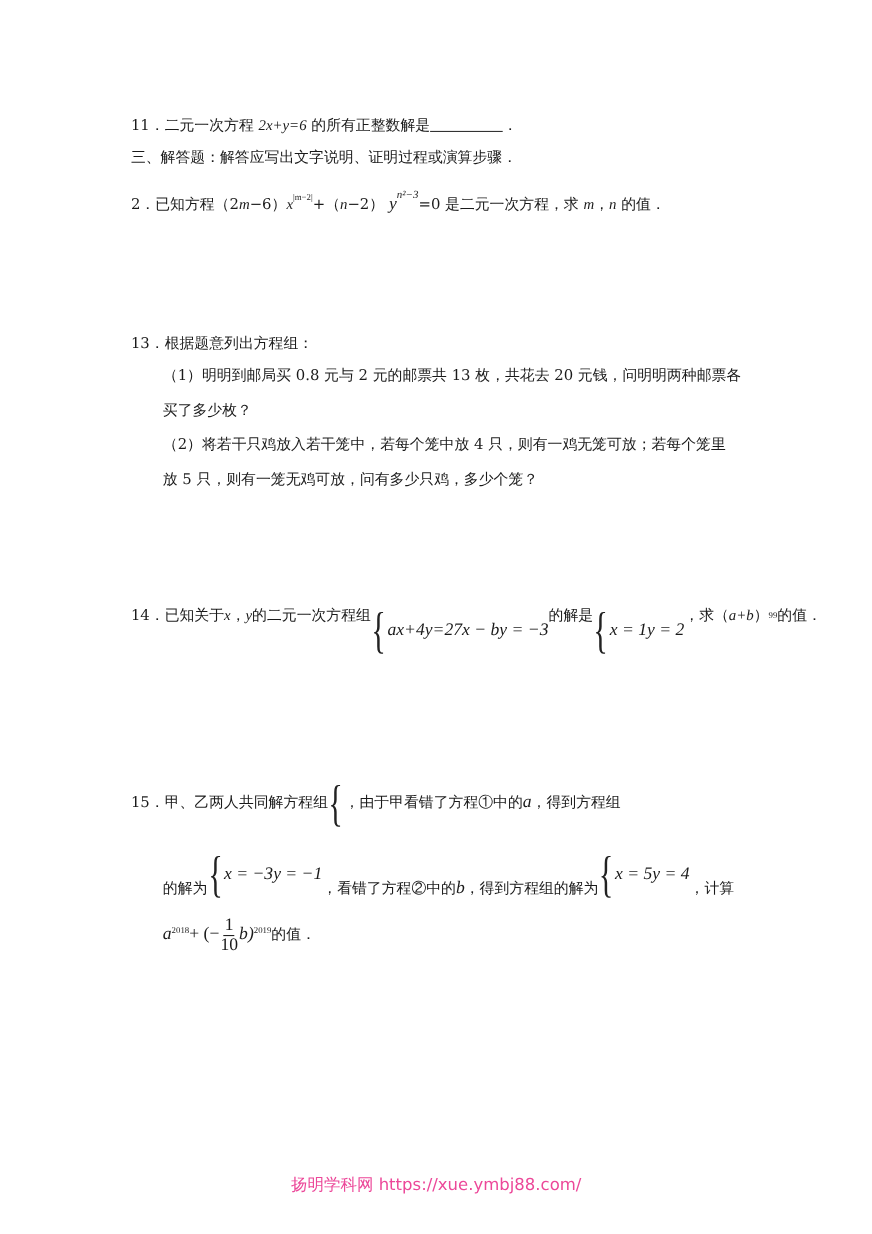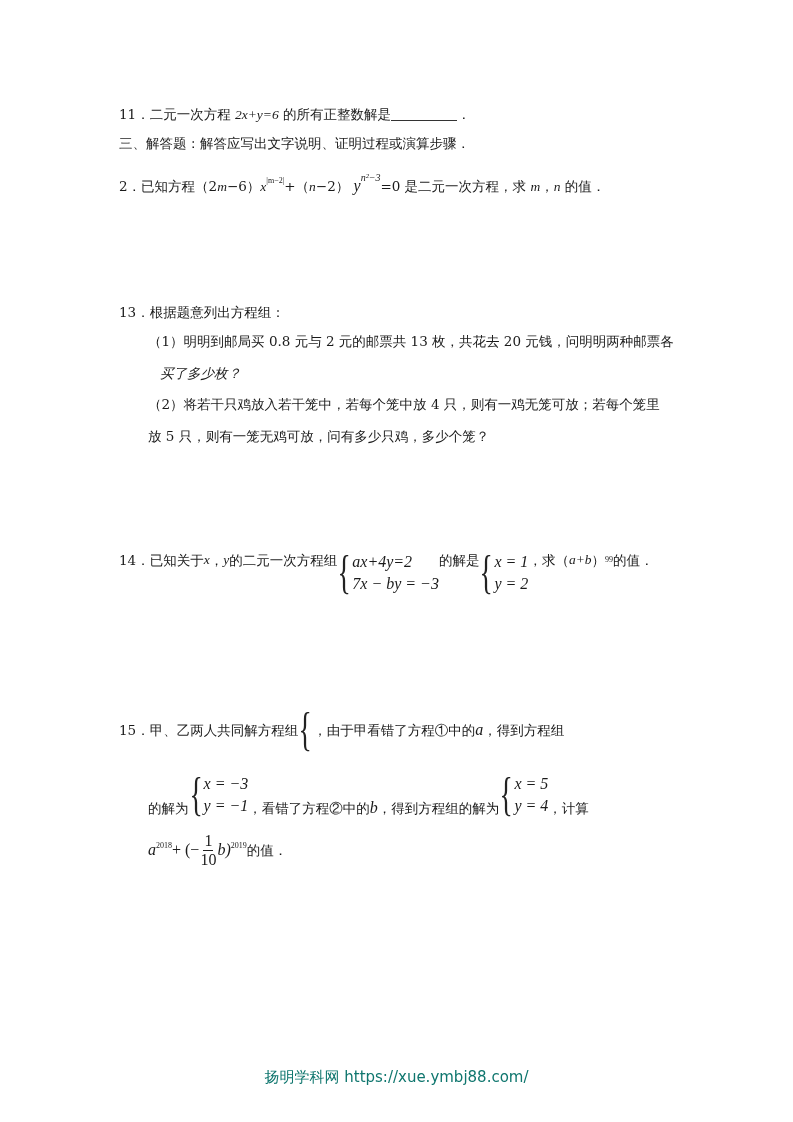--- a/index.html
+++ b/index.html
@@ -6,44 +6,44 @@
   body { width: 793px; height: 1122px; position: relative; overflow: hidden;
          font-family: "DejaVu Serif", "Liberation Serif", serif; color: #1a1a1a; font-size: 13.5px; }
   .line { position: absolute; white-space: nowrap; line-height: 20px; }
   .it { font-style: italic; font-family: "Liberation Serif", serif; }
   .math { font-family: "Liberation Serif", serif; font-size: 16px; }
   .sup { font-size: 8px; vertical-align: 8px; font-family: "Liberation Serif", serif; }
   .sup-lg { font-size: 10px; vertical-align: 10px; font-family: "Liberation Serif", serif; font-style: italic; }
   .blank { display: inline-block; width: 66px; border-bottom: 1px solid #333; height: 14px; vertical-align: -2px; }
   .sys { display: inline-flex; align-items: center; vertical-align: middle; }
   .brace { font-family: "Liberation Serif", serif; font-size: 46px; line-height: 46px; transform: scaleX(0.6); margin: 0 -3px 0 -4px; color: #222; }
-  .rows { display: inline-flex; flex-direction: column; font-family: "Liberation Serif", serif; font-size: 16px; line-height: 22px; }
+  .rows { display: inline-flex; font-family: "Liberation Serif", serif; font-size: 16px; line-height: 22px; }
   .frac { display: inline-flex; flex-direction: column; align-items: center; vertical-align: middle; font-family: "Liberation Serif", serif; font-size: 16px; line-height: 18px; margin: 0 1px; }
   .frac .num { border-bottom: 1px solid #222; padding: 0 1px; }
   .footer { position: absolute; left: 0; width: 793px; top: 1068px; text-align: center;
-            font-family: "DejaVu Sans", sans-serif; font-size: 15px; color: #0f766e; }
+            font-family: "DejaVu Sans", sans-serif; font-size: 15px; color: #ec4899; }
 </style>
 </head>
 <body>
 
 <div class="line" style="left:119px; top:104px;">
   <span>11．</span><span>二元一次方程 </span><span class="it">2x+y=6</span><span> 的所有正整数解是</span><span class="blank"></span><span>．</span>
 </div>
 
 <div class="line" style="left:119px; top:133px;">三、解答题：解答应写出文字说明、证明过程或演算步骤．</div>
 
 <div class="line" style="left:119px; top:168px;">
   <span>2．</span><span>已知方程（2</span><span class="it">m</span><span>−6）</span><span class="it">x</span><span class="sup">|m−2|</span><span>+（</span><span class="it">n</span><span>−2）</span>&nbsp;<span class="it math">y</span><span class="sup-lg">n²−3</span><span>=0 是二元一次方程，求 </span><span class="it">m</span><span>，</span><span class="it">n</span><span> 的值．</span>
 </div>
 
 <div class="line" style="left:119px; top:302px;text-align:center;">
   <span>13．</span><span>根据题意列出方程组：</span>
 </div>
 <div class="line" style="left:148px; top:331px;">（1）明明到邮局买 0.8 元与 2 元的邮票共 13 枚，共花去 20 元钱，问明明两种邮票各</div>
-<div class="line" style="left:160px; top:363px;font-style:italic;">买了多少枚？</div>
+<div class="line" style="left:148px; top:363px;">买了多少枚？</div>
 <div class="line" style="left:148px; top:394px;">（2）将若干只鸡放入若干笼中，若每个笼中放 4 只，则有一鸡无笼可放；若每个笼里</div>
 <div class="line" style="left:148px; top:426px;">放 5 只，则有一笼无鸡可放，问有多少只鸡，多少个笼？</div>
 
 <div class="line" style="left:119px; top:550px; display:flex; align-items:flex-start; height:48px;">
   <span>14．</span>
     <span>已知关于 </span>
     <span class="it">x</span>
     <span>，</span>
     <span class="it">y</span>
     <span> 的二元一次方程组</span>

